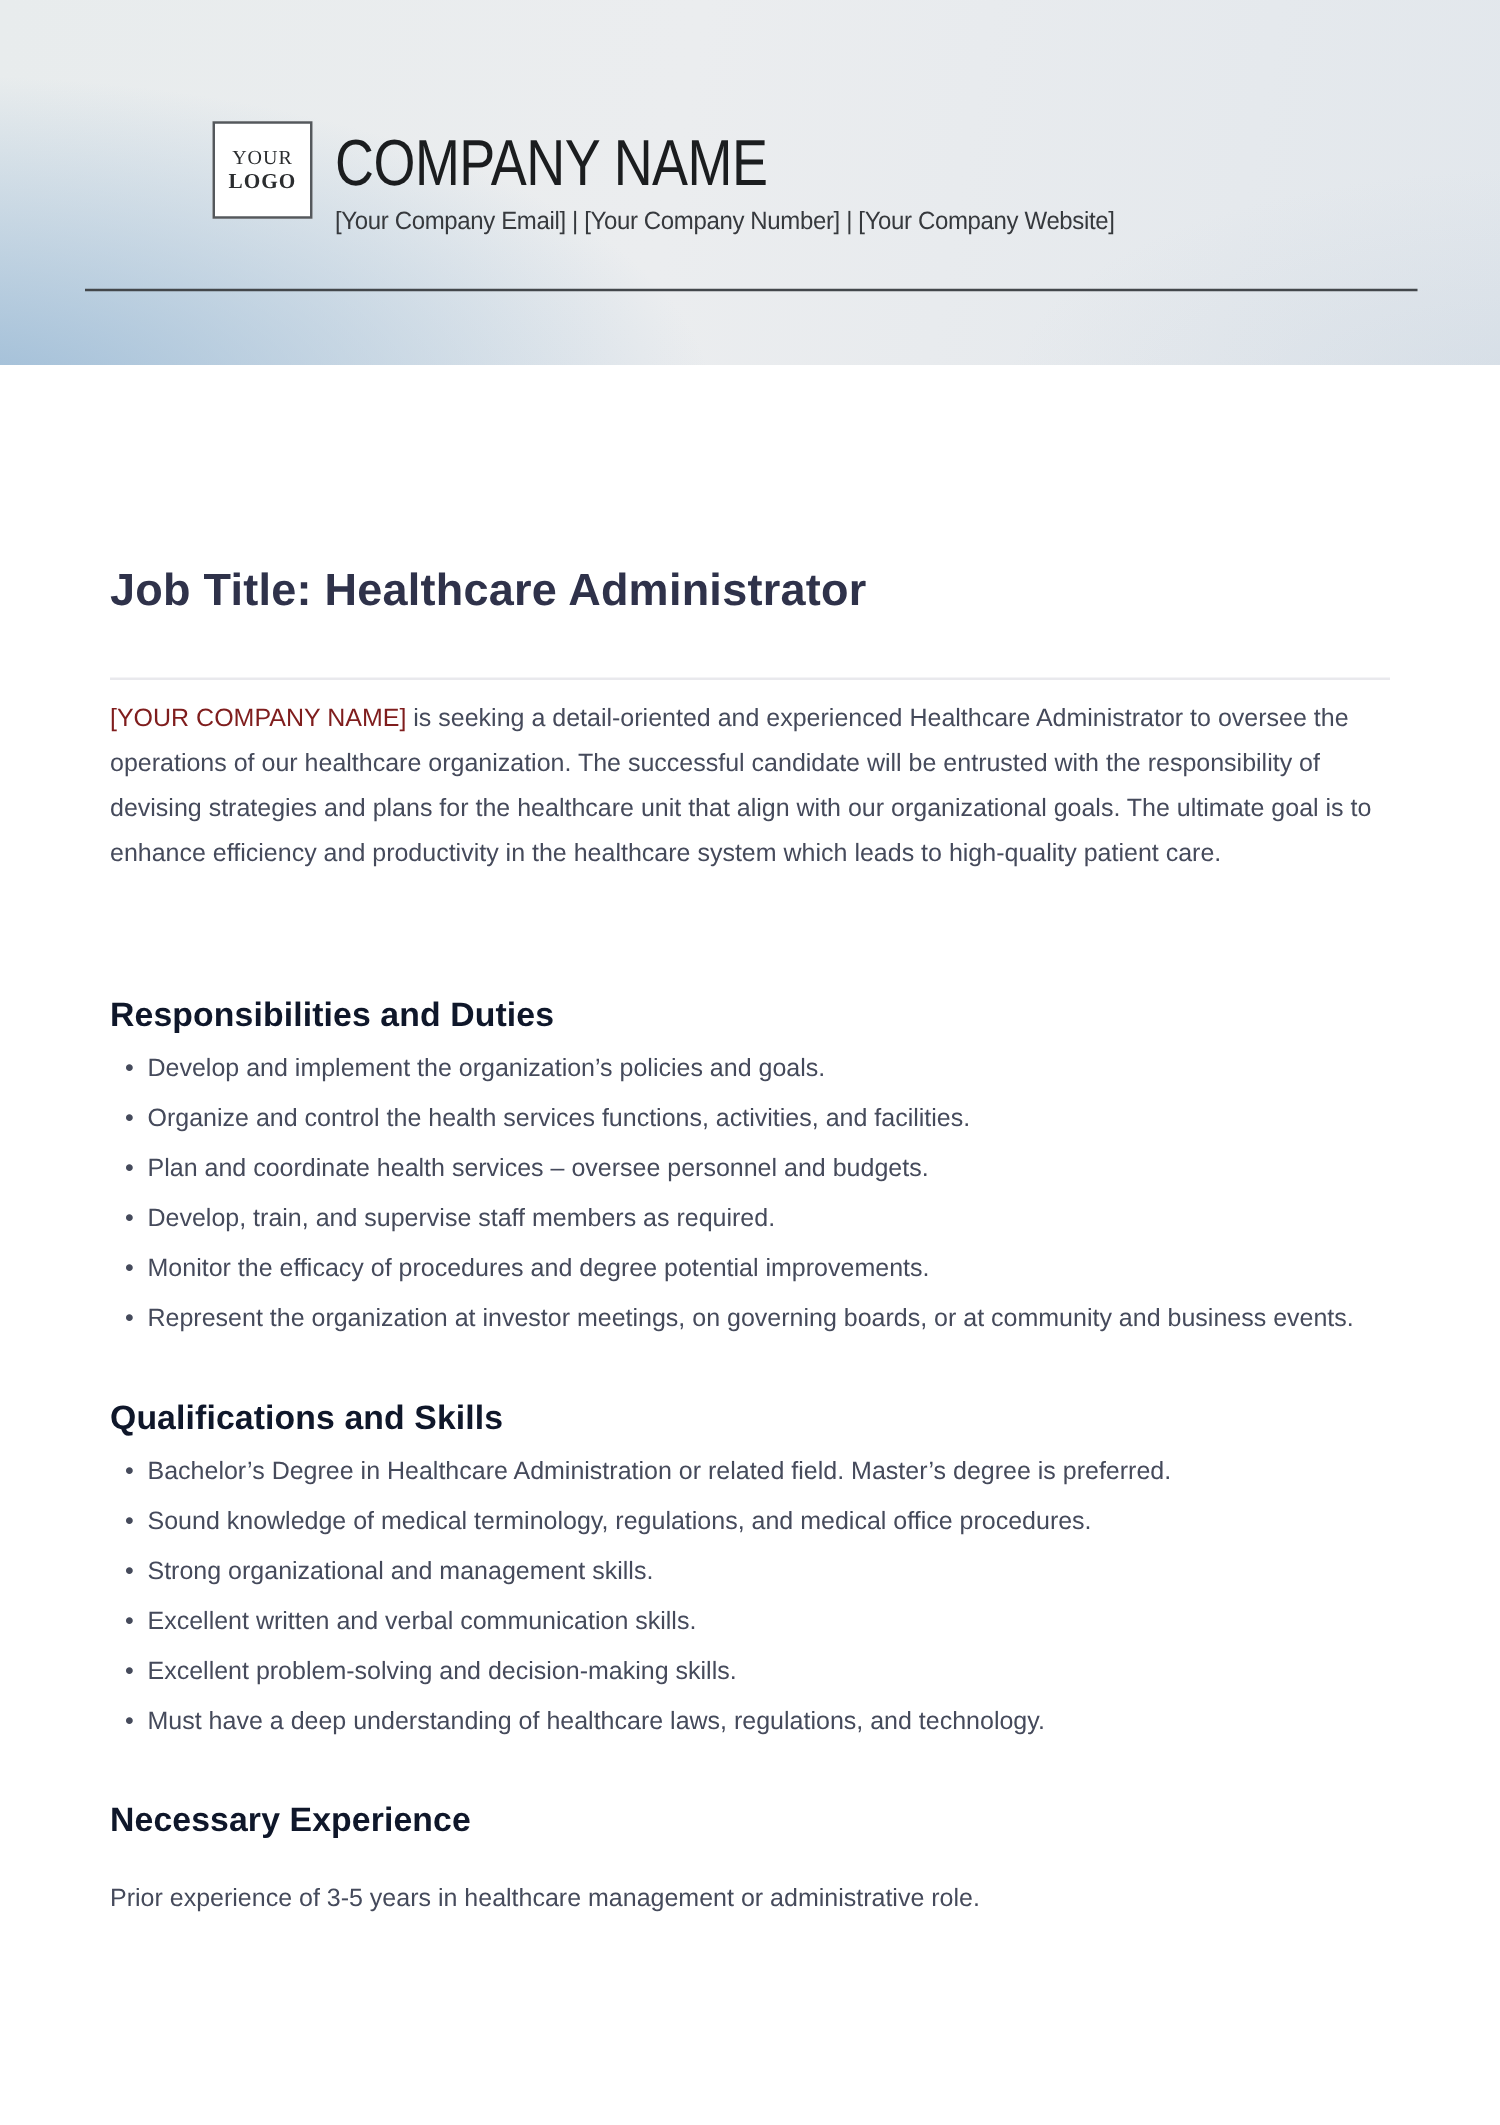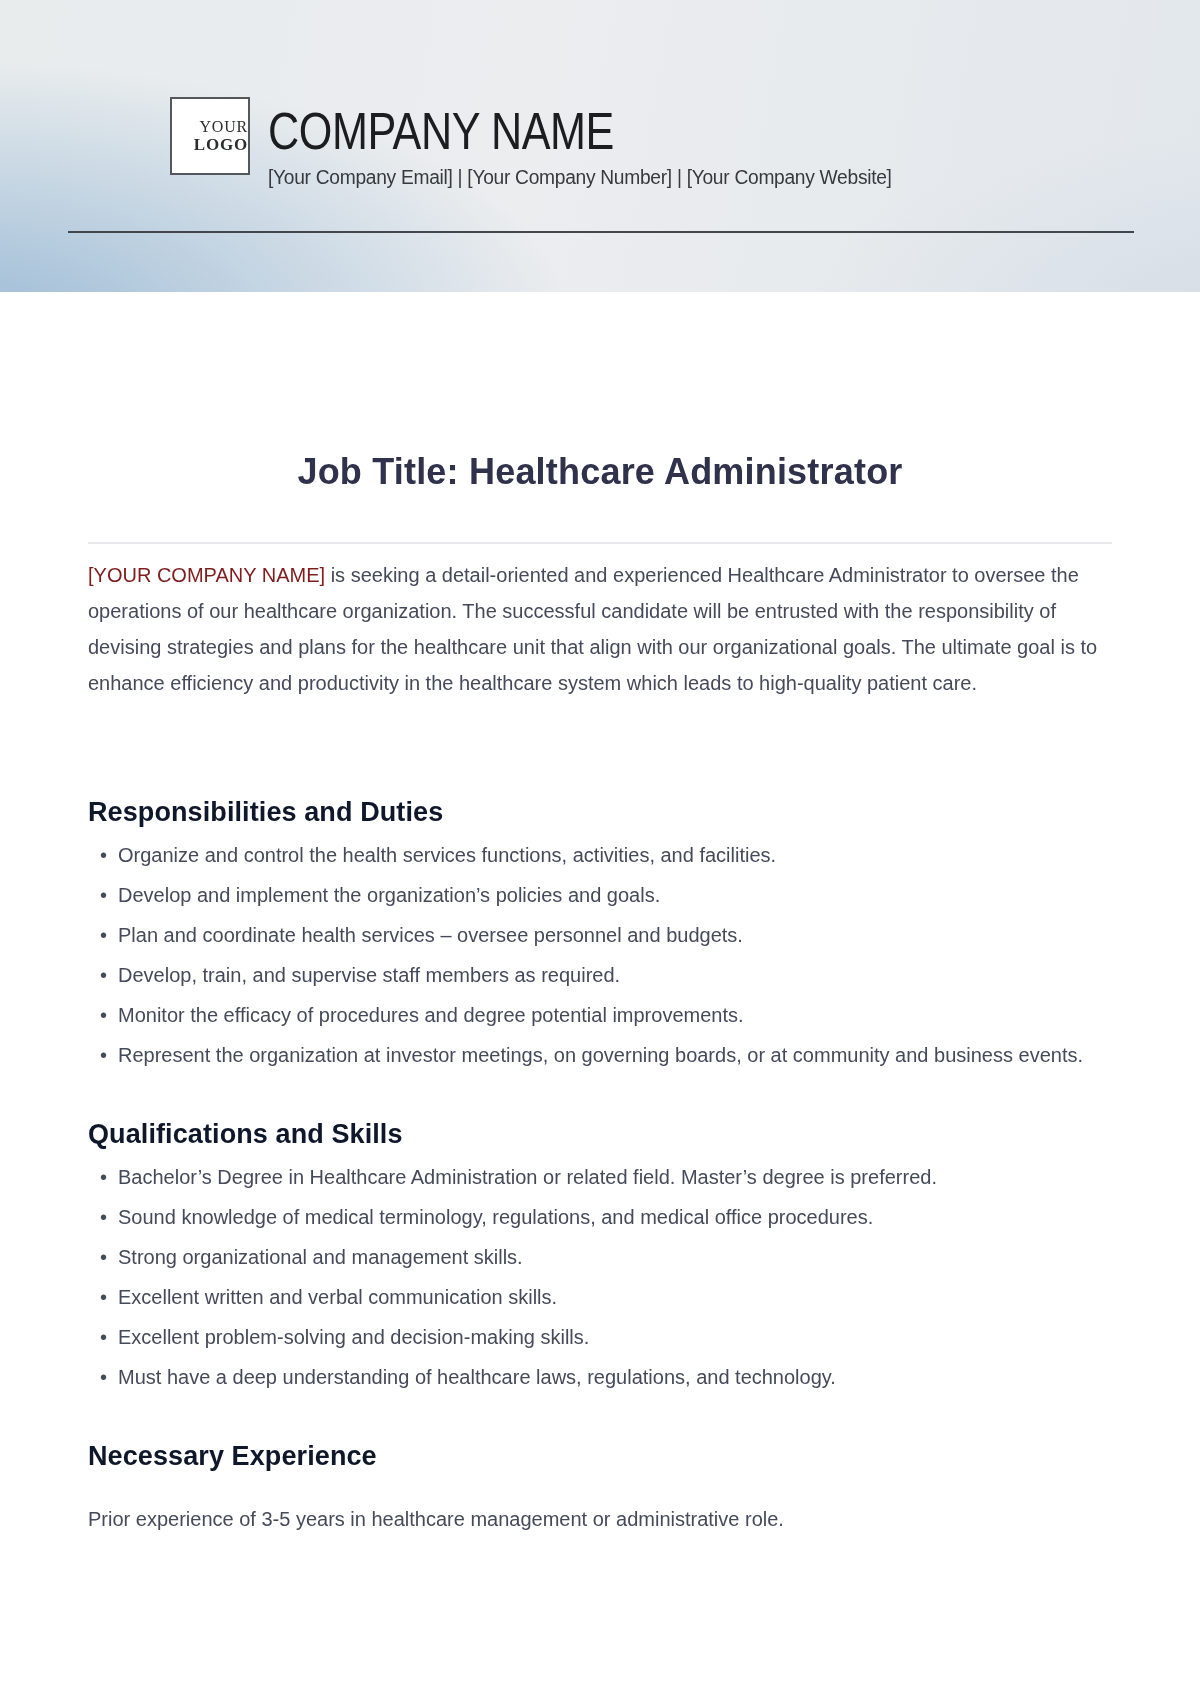--- a/index.html
+++ b/index.html
@@ -23,21 +23,21 @@
       linear-gradient(100deg, #e8eced 0%, #ebedef 45%, #e2e7ec 100%);
   }
   .logo-box {
     position: absolute;
     left: 170px; top: 97px;
     width: 80px; height: 78px;
     background: #ffffff;
     border: 2px solid #54585c;
     display: flex;
     flex-direction: column;
-    align-items: flex-end;
+    align-items: center;
     justify-content: center;
     font-family: "Liberation Serif", serif;
     color: #2b2d2f;
     line-height: 1.12;
     letter-spacing: 0.8px;
   }
   .logo-line1 { font-size: 16px; font-weight: 400; }
   .logo-line2 { font-size: 17px; font-weight: 700; }
 
   .company-block { position: absolute; left: 268px; top: 105px; }
@@ -65,21 +65,20 @@
     left: 68px; top: 231px;
     width: 1066px; height: 2px;
     background: #43474b;
   }
 
   
   .doc { padding: 0 88px; }
 
   .doc-title {
     margin-top: 158px;
-    text-align: center;
     font-size: 36px;
     line-height: 44px;
     font-weight: 700;
     color: #2f324a;
     letter-spacing: 0.2px;
   }
   .title-rule {
     margin-top: 48px;
     height: 2px;
     background: #e9e9ed;
@@ -144,22 +143,22 @@
 
 <main class="doc">
   <h1 class="doc-title">Job Title: Healthcare Administrator</h1>
   <div class="title-rule"></div>
 
   <p class="intro"><span class="intro-bold">[YOUR COMPANY NAME]</span><span> is seeking a detail-oriented and experienced Healthcare Administrator to oversee the operations of our healthcare organization. The successful candidate will be entrusted with the responsibility of devising strategies and plans for the healthcare unit that align with our organizational goals. The ultimate goal is to enhance efficiency and productivity in the healthcare system which leads to high-quality patient care.</span></p>
 
   <section>
     <h2 class="section-heading">Responsibilities and Duties</h2>
     <ul class="bullet-list">
+      <li>Develop and implement the organization’s policies and goals.</li>
       <li>Organize and control the health services functions, activities, and facilities.</li>
-      <li>Develop and implement the organization’s policies and goals.</li>
       <li>Plan and coordinate health services – oversee personnel and budgets.</li>
       <li>Develop, train, and supervise staff members as required.</li>
       <li>Monitor the efficacy of procedures and degree potential improvements.</li>
       <li>Represent the organization at investor meetings, on governing boards, or at community and business events.</li>
     </ul>
   </section>
 
   <section>
     <h2 class="section-heading">Qualifications and Skills</h2>
     <ul class="bullet-list">

